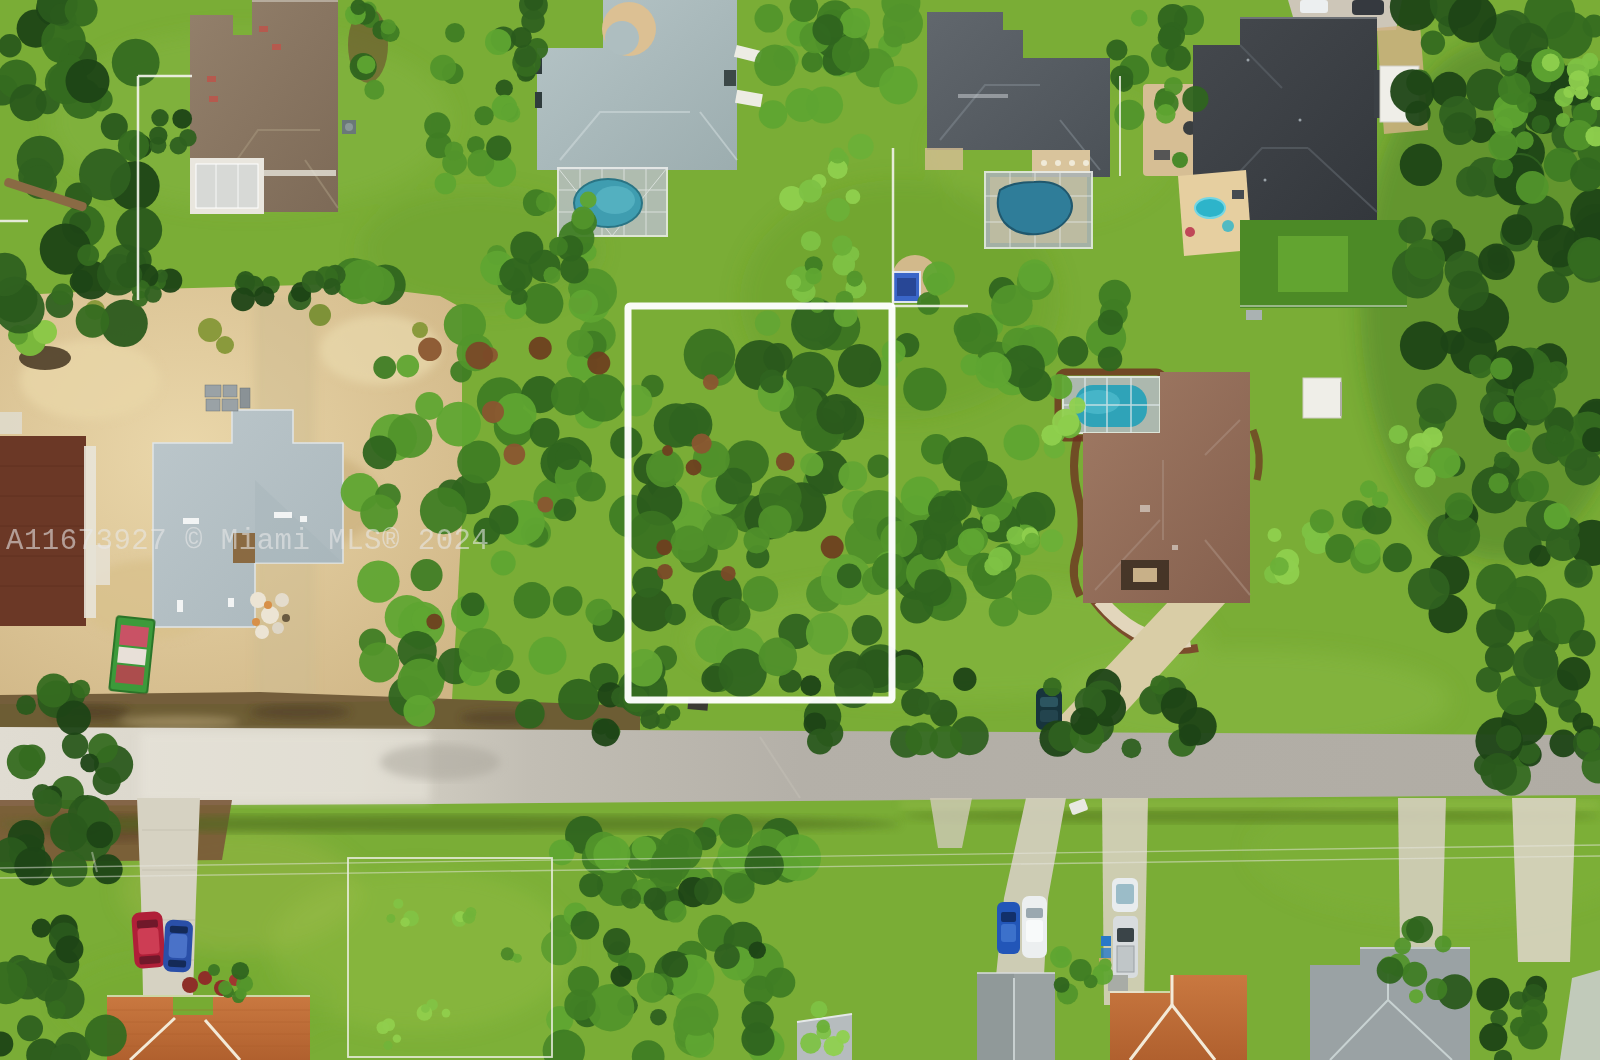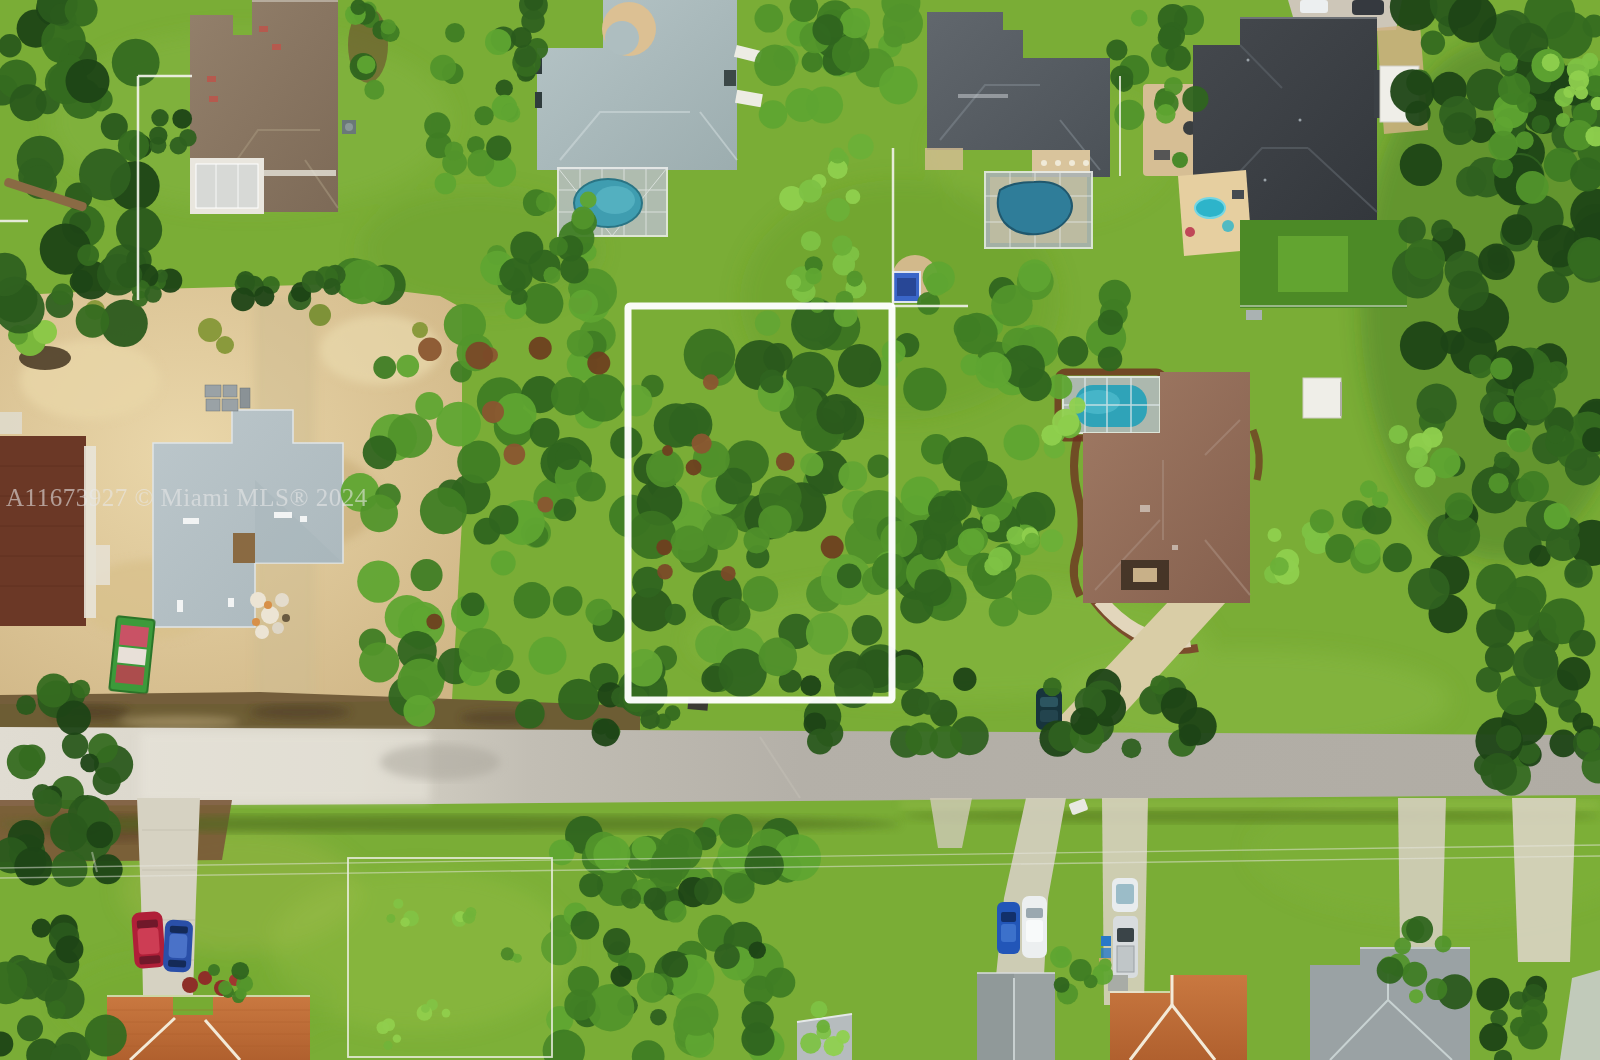--- a/index.html
+++ b/index.html
@@ -1,21 +1,21 @@
 <!DOCTYPE html>
 <html><head>
 <meta charset="utf-8">
 <style>
   html,body{margin:0;padding:0;background:#1a1a1a;}
   #stage{position:relative;width:1600px;height:1060px;overflow:hidden;background:#7aad36;
          font-family:"Liberation Sans",sans-serif;}
   #scene{position:absolute;left:0;top:0;}
-  .watermark{position:absolute;left:6px;top:484px;font-size:25px;letter-spacing:.5px;
+  .watermark{position:absolute;left:6px;top:525px;font-size:29px;letter-spacing:.5px;
              color:rgba(232,232,232,.58);white-space:nowrap;user-select:none;
-             font-family:Liberation Serif, serif;}
+             font-family:Liberation Mono, monospace;}
 </style>
 </head>
 <body>
 
 <div id="stage">
 <svg id="scene" width="1600" height="1060" viewBox="0 0 1600 1060">
   <defs>
     <linearGradient id="roofBrown" x1="0" y1="0" x2="1" y2="1">
           <stop offset="0" stop-color="#93806b"></stop>
           <stop offset="1" stop-color="#7d6a57"></stop>

